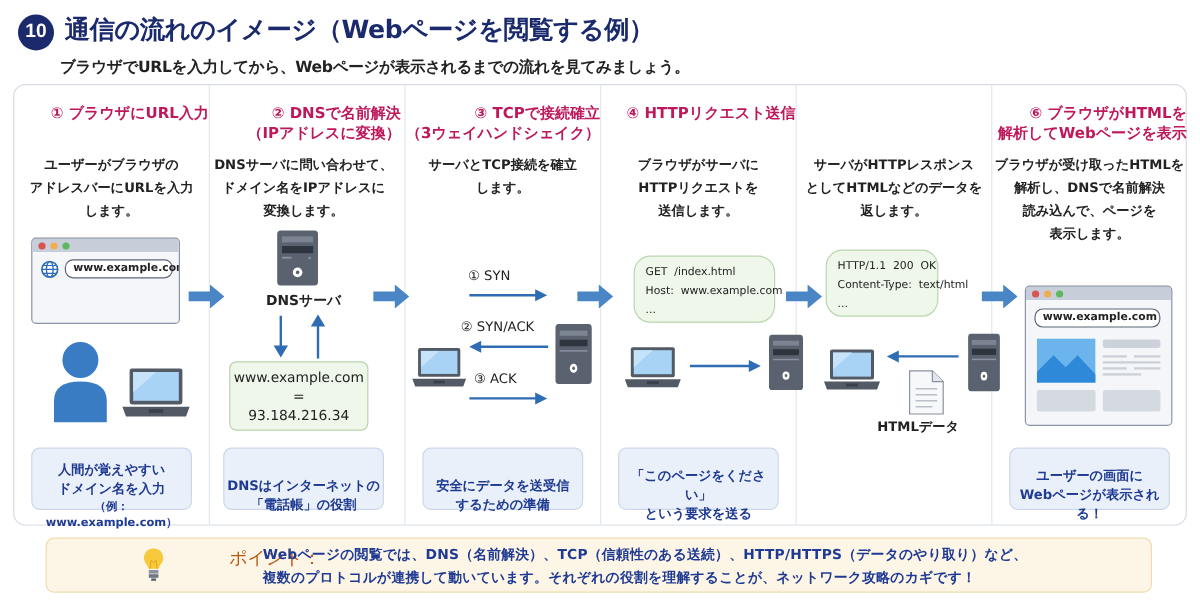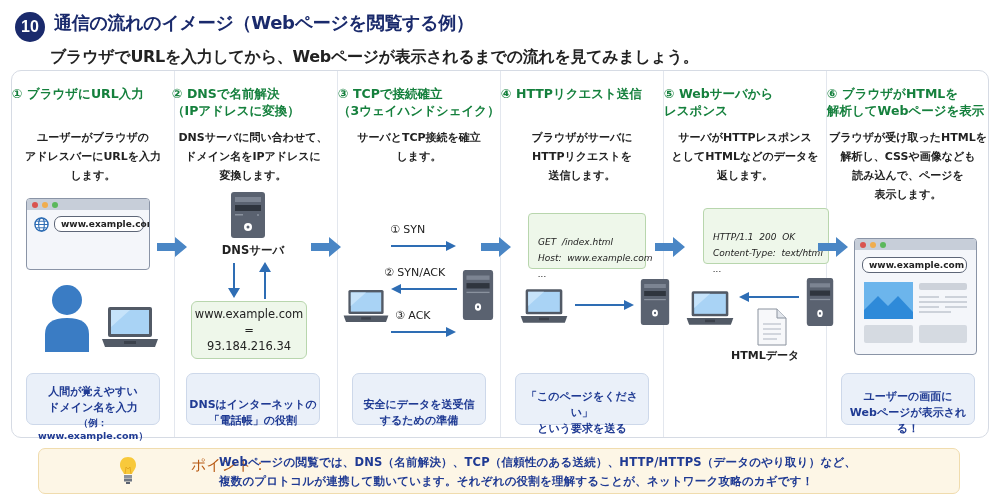--- a/index.html
+++ b/index.html
@@ -1,41 +1,41 @@
 <!DOCTYPE html>
 <html><head>
 <meta charset="utf-8">
 <style>
   * { box-sizing: border-box; margin: 0; padding: 0; }
   html, body { width: 1000px; height: 500px; background: #ffffff; overflow: hidden; }
   body { font-family: "DejaVu Sans", "Liberation Sans", sans-serif; color: #1f2430; position: relative; }
 
   .header { position: absolute; left: 10px; top: 8px; width: 980px; height: 60px; text-align: right; }
   .num-badge { position: absolute; left: 5px; top: 4px; width: 30px; height: 30px; border-radius: 50%; background: #1a2a6c; color: #fff; font-weight: bold; font-size: 16px; display: flex; align-items: center; justify-content: center; font-family: "Liberation Sans", sans-serif; }
-  .title { position: absolute; left: 44px; top: 3px; font-size: 18px; font-weight: bold; color: #1a2a6c; white-space: nowrap; letter-spacing: -0.3px; }
-  .subtitle { position: absolute; left: 40px; top: 39px; font-size: 16px; color: #222; white-space: nowrap; font-weight: bold; letter-spacing: -0.3px; }
+  .title { position: absolute; left: 44px; top: 3px; font-size: 21px; font-weight: bold; color: #1a2a6c; white-space: nowrap; letter-spacing: -0.3px; }
+  .subtitle { position: absolute; left: 40px; top: 39px; font-size: 13px; color: #222; white-space: nowrap; font-weight: bold; letter-spacing: -0.3px; }
 
   .board { position: absolute; left: 11px; top: 70px; width: 978px; height: 368px; border: 1px solid #d6dbe4; border-radius: 10px; background: #fff; }
   .col { position: absolute; top: 0; height: 366px; }
   .col-sep { position: absolute; top: 0; width: 1px; height: 366px; background: #e3e7ee; }
 
-  .col-title { position: absolute; top: 12px; left: 0; width: 100%; text-align: left; font-size: 12.5px; font-weight: bold; color: #15803d; line-height: 17px; white-space: pre-line; }
+  .col-title { position: absolute; top: 12px; left: 0; width: 100%; text-align: right; font-size: 12.5px; font-weight: bold; color: #be185d; line-height: 17px; white-space: pre-line; }
   .col-desc { position: absolute; left: 0; width: 100%; text-align: center; font-size: 11px; line-height: 19px; color: #222; white-space: pre-line; font-weight: bold; }
   .col-note { position: absolute; left: 14px; right: 14px; top: 302px; height: 52px; background: #eaf0f9; border: 1px solid #cdd8ea; border-radius: 7px; display: flex; flex-direction: column; align-items: center; justify-content: center; text-align: center; }
   .col-note .main { font-size: 11px; font-weight: bold; color: #1f3a93; line-height: 16px; white-space: pre-line; margin-top: 28px; }
   .col-note .sub { font-size: 9.5px; font-weight: bold; color: #1f3a93; line-height: 13px; }
 
   .flow-arrow { position: absolute; width: 30px; height: 20px; }
 
   .browser-win { position: absolute; background: #f4f6fa; border: 1.5px solid #8a94a6; border-radius: 4px; overflow: hidden; }
   .browser-bar { height: 11px; background: #c7ced9; display: flex; align-items: center; padding-left: 5px; gap: 4px; }
   .dot { width: 6px; height: 6px; border-radius: 50%; }
   .url-box { position: absolute; background: #fff; border: 1.3px solid #5d6677; border-radius: 7px; font-size: 9px; font-weight: bold; padding: 2px 6px; color: #222; white-space: nowrap; }
 
-  .code-box { position: absolute; background: #eef7ea; border: 1.3px solid #b8d6ad; border-radius: 4px; font-family: "DejaVu Sans", sans-serif; font-size: 9px; line-height: 16px; color: #222; padding: 20px 9px; white-space: pre; font-style: italic; }
+  .code-box { position: absolute; background: #eef7ea; border: 1.3px solid #b8d6ad; border-radius: 14px; font-family: "DejaVu Sans", sans-serif; font-size: 9px; line-height: 16px; color: #222; padding: 5px 9px; white-space: pre; }
   .dns-box { position: absolute; background: #eef7ea; border: 1.3px solid #b8d6ad; border-radius: 6px; text-align: center; font-size: 11.5px; line-height: 16px; padding: 4px 0; color: #222; }
 
   .label { position: absolute; font-size: 11px; font-weight: bold; color: #222; white-space: nowrap; }
 
   .tip { position: absolute; left: 38px; top: 448px; width: 922px; height: 46px; background: #fdf6e6; border: 1px solid #f0dcae; border-radius: 7px; }
   .tip-label { position: absolute; left: 108px; top: 7px; font-size: 15px; font-weight: normal; color: #b85a14; margin-left: 44px; }
   .tip-text { position: absolute; left: 180px; top: 4px; font-size: 11.5px; font-weight: bold; line-height: 19px; color: #1f3a93; white-space: pre-line; letter-spacing: 0.2px; }
   .bulb { position: absolute; left: 80px; top: 7px; }
 </style>
 </head>
@@ -209,27 +209,25 @@
       <circle cx="18" cy="35" r="1.3" fill="#5a6270"></circle>
     </svg>
 
     <div class="col-note">
       <div class="main">「このページをください」
 という要求を送る</div>
     </div>
   </div>
 
   <div class="col" style="left:652px; width:162px;">
-    <div class="col-title" style="top:14px">⑤ Webサーバから
-レスポンス</div>
     <div class="col-desc" style="top:57px">サーバがHTTPレスポンス
 としてHTMLなどのデータを
 返します。</div>
 
-    <div class="code-box" style="left:39px; top:137px; width:126px; height:56px;"><div>HTTP/1.1  200  OK</div><div>Content-Type:  text/html</div><div>...</div></div>
+    <div class="code-box" style="left:24px; top:137px; width:94px; height:56px;"><div>HTTP/1.1  200  OK</div><div>Content-Type:  text/html</div><div>...</div></div>
 
     <svg style="position:absolute; left:21px; top:218px" width="50" height="38" viewBox="0 0 60 44">
       <rect x="8" y="2" width="44" height="30" rx="2" fill="#525a66"></rect>
       <rect x="11" y="5" width="38" height="24" fill="#a9d3f5"></rect>
       <path d="M11 5 L30 5 L11 22 Z" fill="#c6e3fa"></path>
       <path d="M2 34 L58 34 L55 42 L5 42 Z" fill="#525a66"></path>
       <rect x="24" y="36" width="12" height="3" fill="#3b414b"></rect>
     </svg>
     <svg style="position:absolute; left:75px; top:220px" width="60" height="12" viewBox="0 0 60 12">
       <path d="M10 1 L0 6 L10 11 Z" fill="#2e6db4"></path>
@@ -252,21 +250,21 @@
       <line x1="6" y1="31" x2="20" y2="31" stroke="#b9c0ca" stroke-width="1.2"></line>
     </svg>
     <div class="label" style="left:67px; top:277px; font-size:11px;">HTMLデータ</div>
 
   </div>
 
   <div class="col" style="left:815px; width:162px;">
     <div class="col-title" style="top:14px">⑥ ブラウザがHTMLを
 解析してWebページを表示</div>
     <div class="col-desc" style="top:57px">ブラウザが受け取ったHTMLを
-解析し、CSSや画像なども
+解析し、DNSで名前解決
 読み込んで、ページを
 表示します。</div>
 
     <div class="browser-win" style="left:27px; top:167px; width:123px; height:117px;">
       <div class="browser-bar">
         <span class="dot" style="background:#d9534f"></span>
         <span class="dot" style="background:#f0ad4e"></span>
         <span class="dot" style="background:#5cb85c"></span>
       </div>
       <div class="url-box" style="left:7px; top:18px; width:105px;">www.example.com</div>

